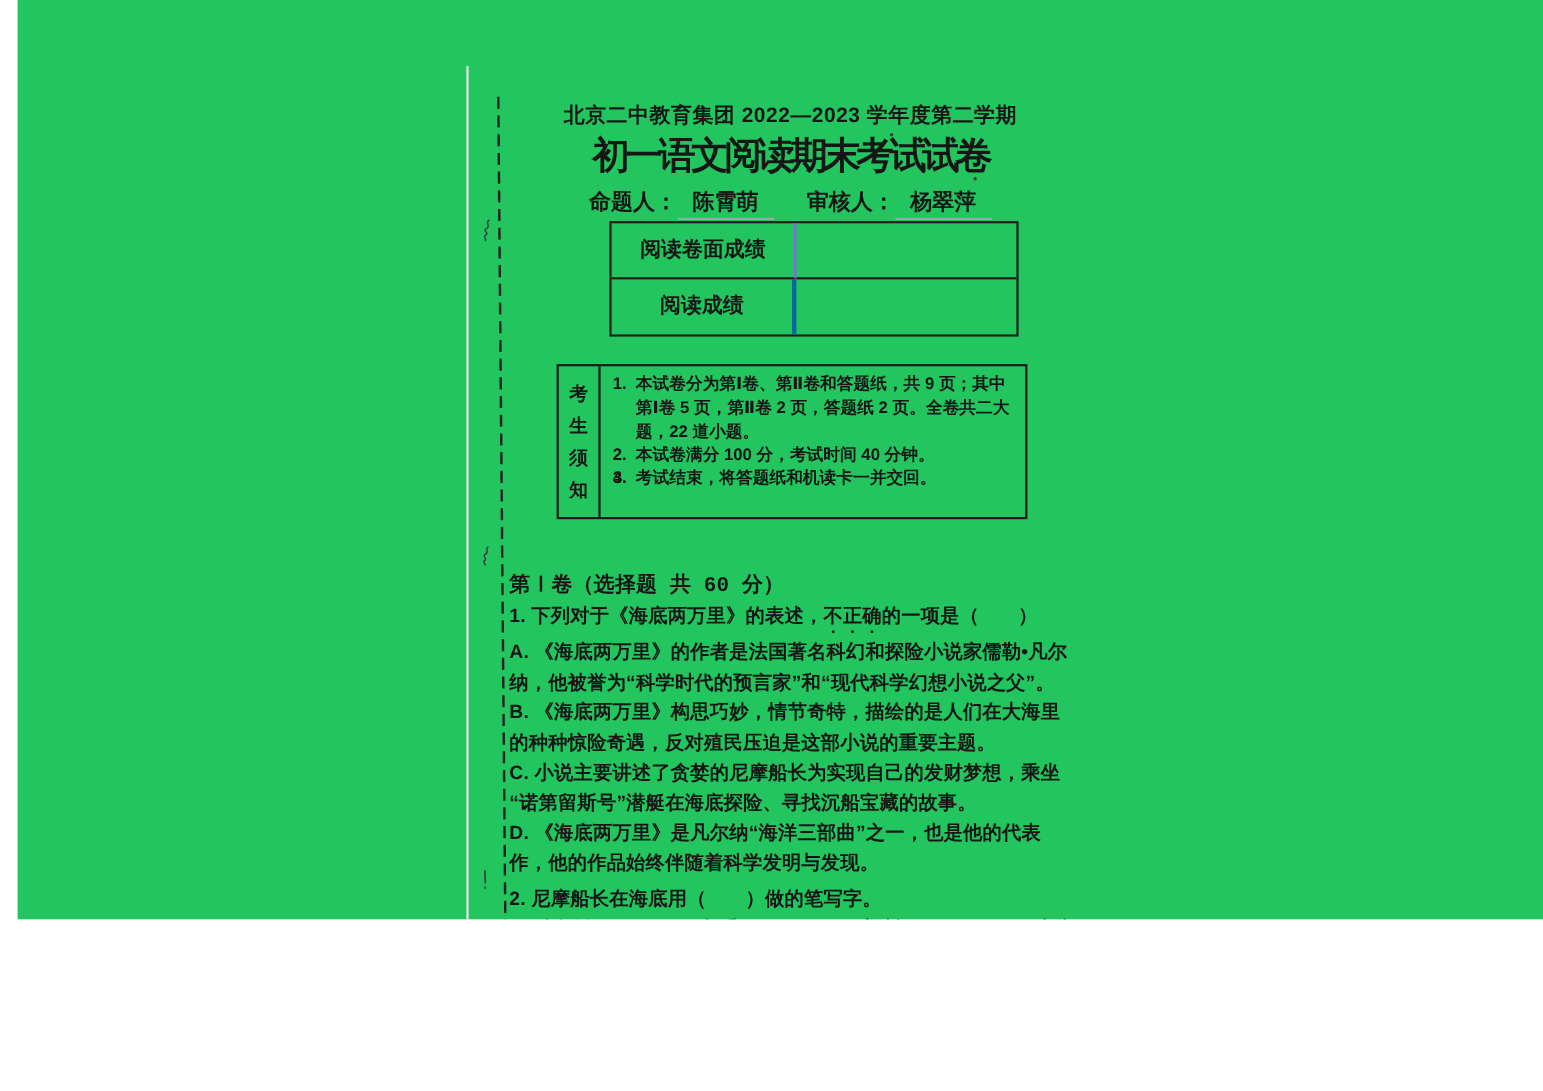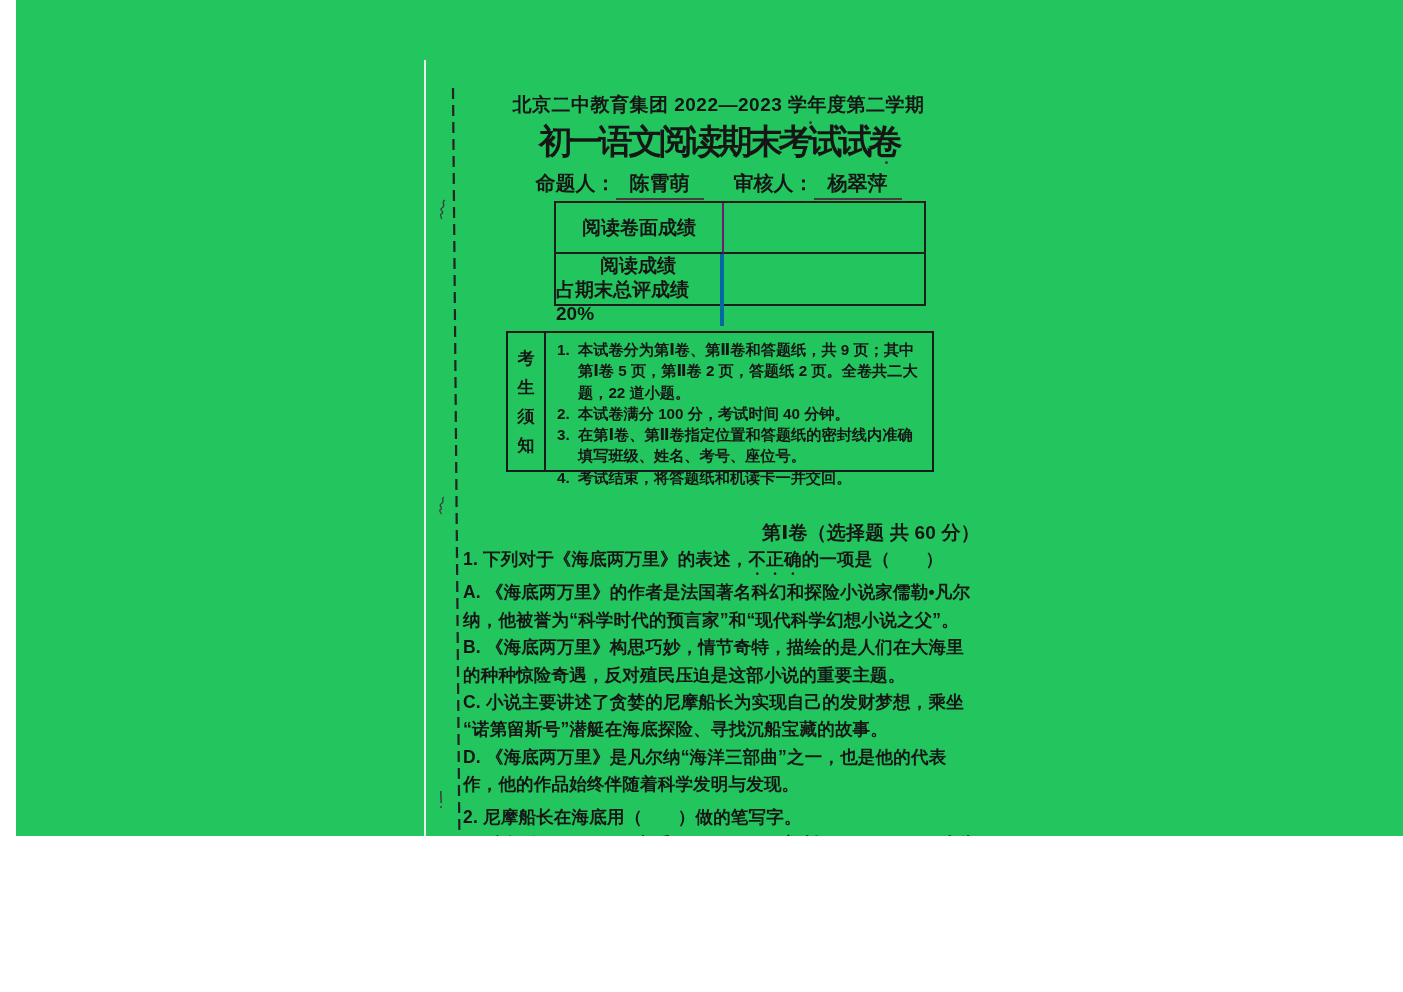--- a/index.html
+++ b/index.html
@@ -35,40 +35,40 @@
     position:absolute; top:119px; left:0; width:100%;
     font-size:34px; font-weight:700; letter-spacing:-4px;
     white-space:nowrap;
   }
   .byline {
     position:absolute; top:170px; left:0; width:100%;
     font-size:20px; font-weight:700; white-space:nowrap;
   }
   .byline .name {
     display:inline-block;
-    border-bottom:2px solid #404040;
+    border-bottom:2px solid #a3a3a3;
     padding:0 14px 1px 14px;
   }
   .byline .gap { display:inline-block; width:30px; }
 
   
   .score-table {
     position:absolute; left:538px; top:201px;
     width:372px; height:105px;
     border:2px solid #1f1f1f;
     display:grid;
     grid-template-columns:168px 1fr;
     grid-template-rows:51px 1fr;
   }
   .score-cell {
     display:flex; flex-direction:column;
     align-items:center; justify-content:center;
     font-size:19px; font-weight:800; line-height:24px;
   }
-  .sc-r1-label { border-right:2px solid #701a75; border-bottom:2px solid #1f1f1f; }
+  .sc-r1-label { border-right:2px solid #8b5cf6; border-bottom:2px solid #1f1f1f; }
   .sc-r1-value { border-bottom:2px solid #1f1f1f; }
   .sc-r2-label { border-right:4px solid #0369a1; }
 
   
   .notice-box {
     position:absolute; left:490px; top:331px;
     width:428px; height:141px;
     border:2px solid #1b1b1b;
     display:flex;
   }
@@ -87,21 +87,21 @@
   .notice-item { position:relative; padding-left:23px; }
   .notice-item .num { position:absolute; left:2px; top:0; }
 
   
   .body-col {
     position:absolute; left:447px; top:519px; width:517px;
     font-size:17.5px; line-height:27.4px; font-weight:600;
     letter-spacing:0.2px;
   }
   .sec-heading {
-    text-align:right; font-weight:800; font-size:19px;
+    text-align:left; font-weight:800; font-size:19px;font-family:Liberation Mono, monospace;
   }
   .bold { font-weight:800; }
   .emph {
     -webkit-text-emphasis:filled dot #141414;
     -webkit-text-emphasis-position:under right;
     text-emphasis:filled dot #141414;
     text-emphasis-position:under right;
   }
   .q2-block { margin-top:5px; }
   .opt-row { display:flex;gap:18px; }
@@ -158,21 +158,20 @@
     </div>
   </div>
 
   <div class="score-table">
     <div class="score-cell sc-r1-label">
       <span>阅读卷面成绩</span>
     </div>
     <div class="score-cell sc-r1-value"></div>
     <div class="score-cell sc-r2-label">
       <span>阅读成绩</span>
-      <span>占期末总评成绩 20%</span>
     </div>
     <div class="score-cell"></div>
   </div>
 
   <div class="notice-box">
     <div class="notice-side">
       <span>考</span>
       <span>生</span>
       <span>须</span>
       <span>知</span>
@@ -181,21 +180,20 @@
       <div class="notice-item">
         <span class="num">1.</span>
         <span>本试卷分为第Ⅰ卷、第Ⅱ卷和答题纸，共 9 页；其中第Ⅰ卷 5 页，第Ⅱ卷 2 页，答题纸 2 页。全卷共二大题，22 道小题。</span>
       </div>
       <div class="notice-item">
         <span class="num">2.</span>
         <span>本试卷满分 100 分，考试时间 40 分钟。</span>
       </div>
       <div class="notice-item">
         <span class="num">3.</span>
-        <span>在第Ⅰ卷、第Ⅱ卷指定位置和答题纸的密封线内准确填写班级、姓名、考号、座位号。</span>
       </div>
       <div class="notice-item">
         <span class="num">4.</span>
         <span>考试结束，将答题纸和机读卡一并交回。</span>
       </div>
     </div>
   </div>
 
   <div class="body-col">
     <div class="sec-heading">第Ⅰ卷（选择题 共 60 分）</div>

